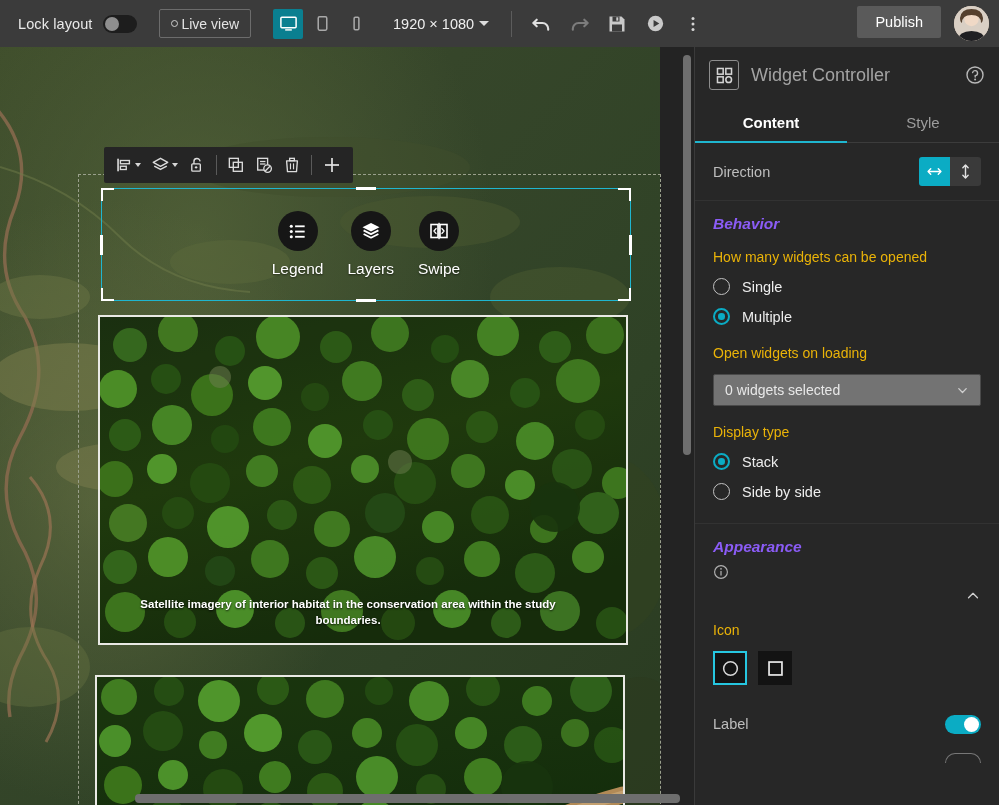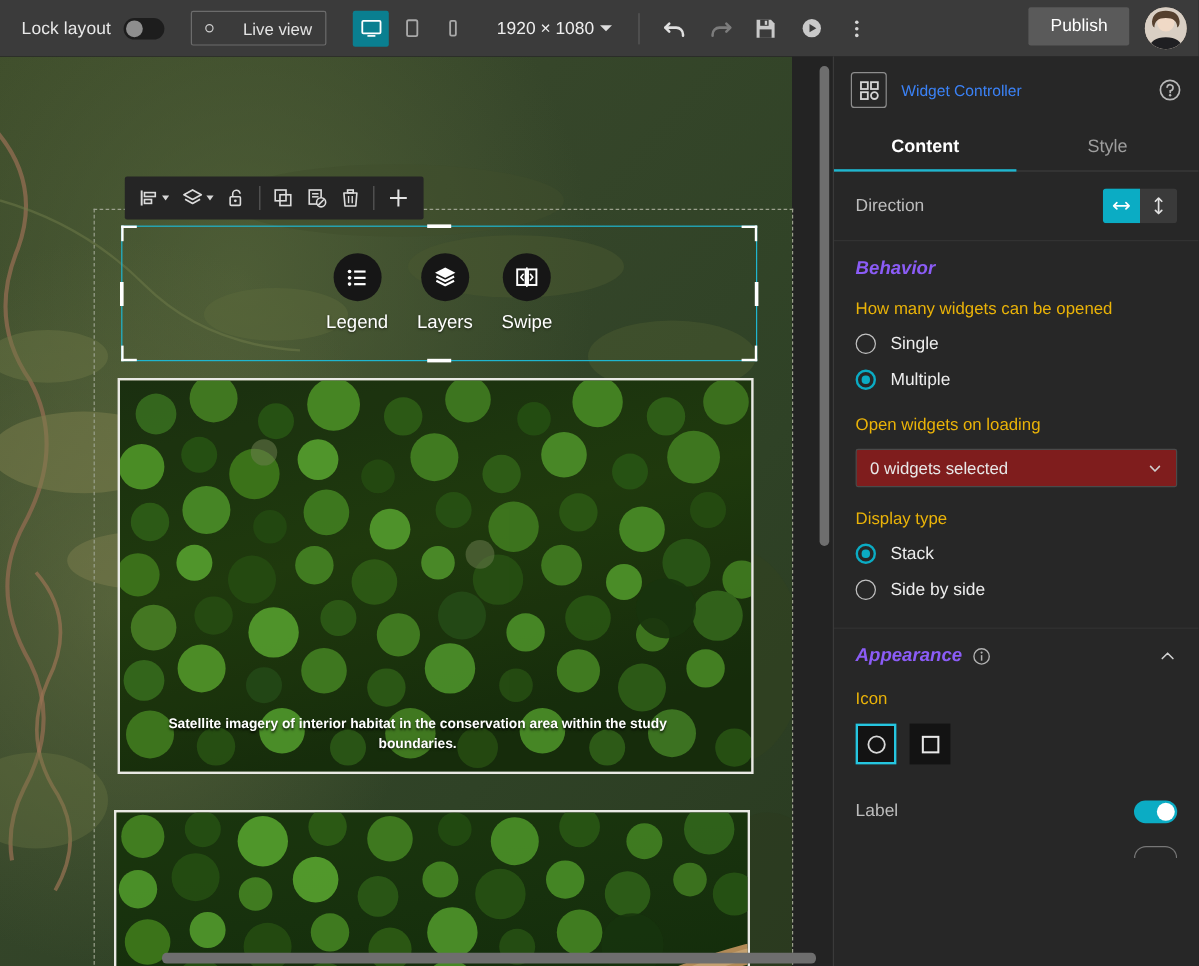--- a/index.html
+++ b/index.html
@@ -22,21 +22,21 @@
   .toggle-off {
     width: 34px; height: 18px; border-radius: 9px; background: #1d1d1d;
     margin-left: 11px; position: relative; flex: none; cursor: pointer;
   }
   .toggle-off::after {
     content: ""; position: absolute; left: 2px; top: 2px;
     width: 14px; height: 14px; border-radius: 50%; background: #8e8e8e;
   }
   .liveview {
     margin-left: 22px; height: 29px; border: 1px solid #6c6c6c; border-radius: 2px;
-    display: flex; align-items: center; padding: 0 11px; gap: 24px;
+    display: flex; align-items: center; padding: 0 11px; gap: 3px;
     font-size: 14px; color: #e3e3e3; cursor: pointer;
   }
   .lv-dot { width: 7px; height: 7px; border: 1.4px solid #cfcfcf; border-radius: 50%; }
   .devices { display: flex; align-items: center; margin-left: 22px; gap: 4px; }
   .devbtn {
     width: 30px; height: 30px; display: flex; align-items: center; justify-content: center;
     border-radius: 2px; cursor: pointer;
   }
   .devbtn.active { background: #0a7f90; }
   .size-sel {
@@ -146,21 +146,21 @@
     background: #272727; border-left: 1px solid #3a3a3a;
     overflow: hidden;
   }
   .pnl-head {
     height: 56px; display: flex; align-items: center; padding: 0 14px; gap: 12px;
   }
   .pnl-ic {
     width: 30px; height: 30px; border: 1.6px solid #8d8d8d; border-radius: 3px;
     display: flex; align-items: center; justify-content: center;
   }
-  .pnl-title { font-size: 13px; color: #3b82f6; flex: 1; }
+  .pnl-title { font-size: 18px; color: #a3a3a3; flex: 1; }
   .help-ic { width: 20px; height: 20px; cursor: pointer; }
 
   .tabs { display: flex; height: 40px; border-bottom: 1px solid #3c3c3c; }
   .tab {
     flex: 1; display: flex; align-items: center; justify-content: center;
     font-size: 15px; color: #9d9d9d; cursor: pointer; position: relative;
   }
   .tab.active { color: #fff; font-weight: bold; }
   .tab.active::after {
     content: ""; position: absolute; left: 0; right: 0; bottom: -1px;
@@ -187,27 +187,27 @@
     width: 17px; height: 17px; border-radius: 50%; border: 1.6px solid #c2c2c2;
     flex: none; position: relative;
   }
   .radio.on { border-color: #0bacc4; border-width: 2px; }
   .radio.on::after {
     content: ""; position: absolute; left: 3.2px; top: 3.2px;
     width: 6.6px; height: 6.6px; border-radius: 50%; background: #0bacc4;
   }
   .radio-lbl { font-size: 14.5px; color: #ededed; }
   .select {
-    height: 32px; background: #7f1d1d; border: 1px solid #4a4a4a; border-radius: 2px;
+    height: 32px; background: #737373; border: 1px solid #4a4a4a; border-radius: 2px;
     display: flex; align-items: center; padding: 0 11px; cursor: pointer;
     margin-bottom: 18px;
   }
   .select span { flex: 1; font-size: 14px; color: #e8e8e8; }
 
-  .sec-head-row { display: flex; align-items: center; gap: 8px; margin-bottom: 18px; }
+  .sec-head-row { display: flex; align-items: flex-start; gap: 8px; margin-bottom: 18px; flex-direction: column; }
   .chev-up { width: 16px; height: 16px; margin-left: auto; cursor: pointer; }
   .icon-choices { display: flex; gap: 11px; margin-bottom: 22px; }
   .icon-choice {
     width: 34px; height: 34px; background: #131313;
     display: flex; align-items: center; justify-content: center; cursor: pointer;
     border: 2px solid transparent;
   }
   .icon-choice.sel { border-color: #26c6e0; }
   .row-toggle { display: flex; align-items: center; height: 34px; }
   .toggle-on {

